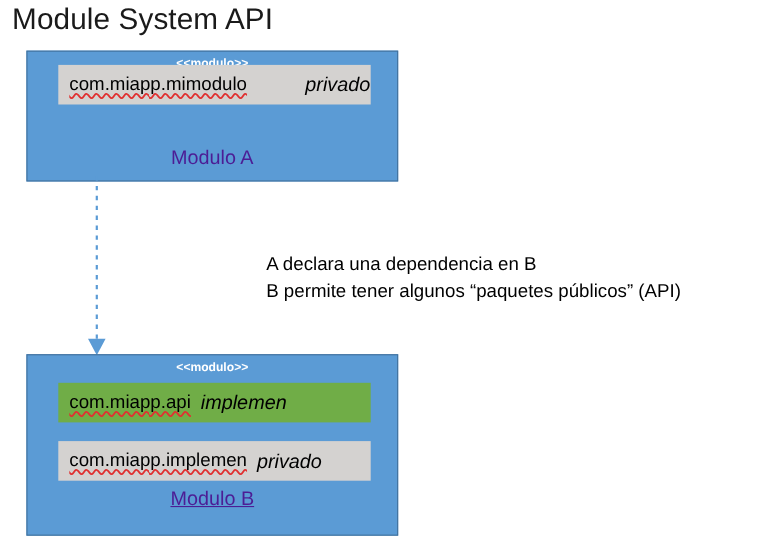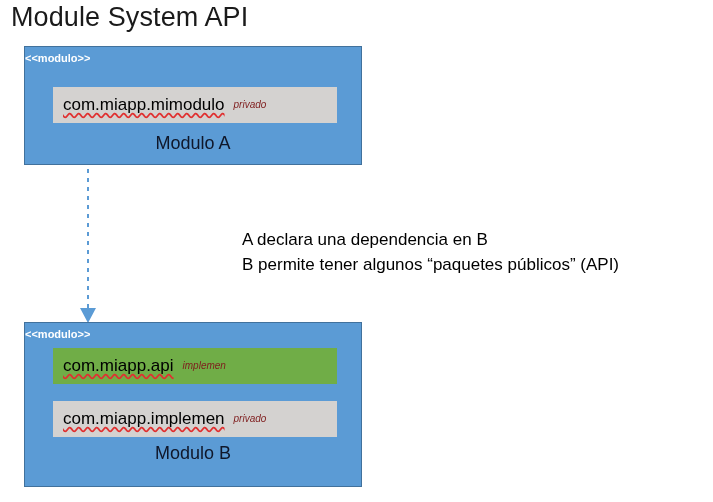--- a/index.html
+++ b/index.html
@@ -50,74 +50,74 @@
     top: 322px;
     width: 338px;
     height: 165px;
   }
 
   .stereotype {
     position: absolute;
     left: 0;
     right: 0;
     top: 4px;
-    text-align: left;
+    text-align: center;
     color: #ffffff;
     font-size: 11px;
     line-height: 14px;
     font-weight: 600;
   }
 
   .module-name {
     position: absolute;
     left: 0;
     right: 0;
     text-align: center;
-    color: #0f172a;
+    color: #4c1d95;
     font-size: 18px;
     line-height: 22px;
   }
   #module-a .module-name { top: 85px; }
-  #module-b .module-name { top: 119px; }
+  #module-b .module-name { top: 119px; text-decoration: underline; }
 
   
   .pkg-bar {
     position: absolute;
     left: 28px;
     width: 284px;
     height: 36px;
     display: flex;
     align-items: center;
     box-sizing: border-box;
     padding-left: 10px;
   }
   .pkg-bar.gray  { background: #D4D2D0; }
   .pkg-bar.green { background: #70AD47; }
 
-  #pkg-a-1 { top: 40px; }
+  #pkg-a-1 { top: 12px; gap: 44px; }
   #pkg-b-1 { top: 25px; }
   #pkg-b-2 { top: 78px; }
 
   .pkg-name {
     position: relative;
     font-size: 17px;
     line-height: 20px;
     color: #000000;
     white-space: nowrap;
     
     text-decoration: underline wavy #E03030;
     text-decoration-skip-ink: none;
     text-underline-offset: 2px;
   }
   .pkg-vis {
     margin-left: 9px;
-    font-size: 10px;
+    font-size: 18px;
     line-height: 18px;
     font-style: italic;
-    color: #7f1d1d;
+    color: #000000;
     white-space: nowrap;
   }
 
   
   .dep-arrow {
     position: absolute;
     left: 68px;
     top: 160px;
     width: 42px;
     height: 166px;

